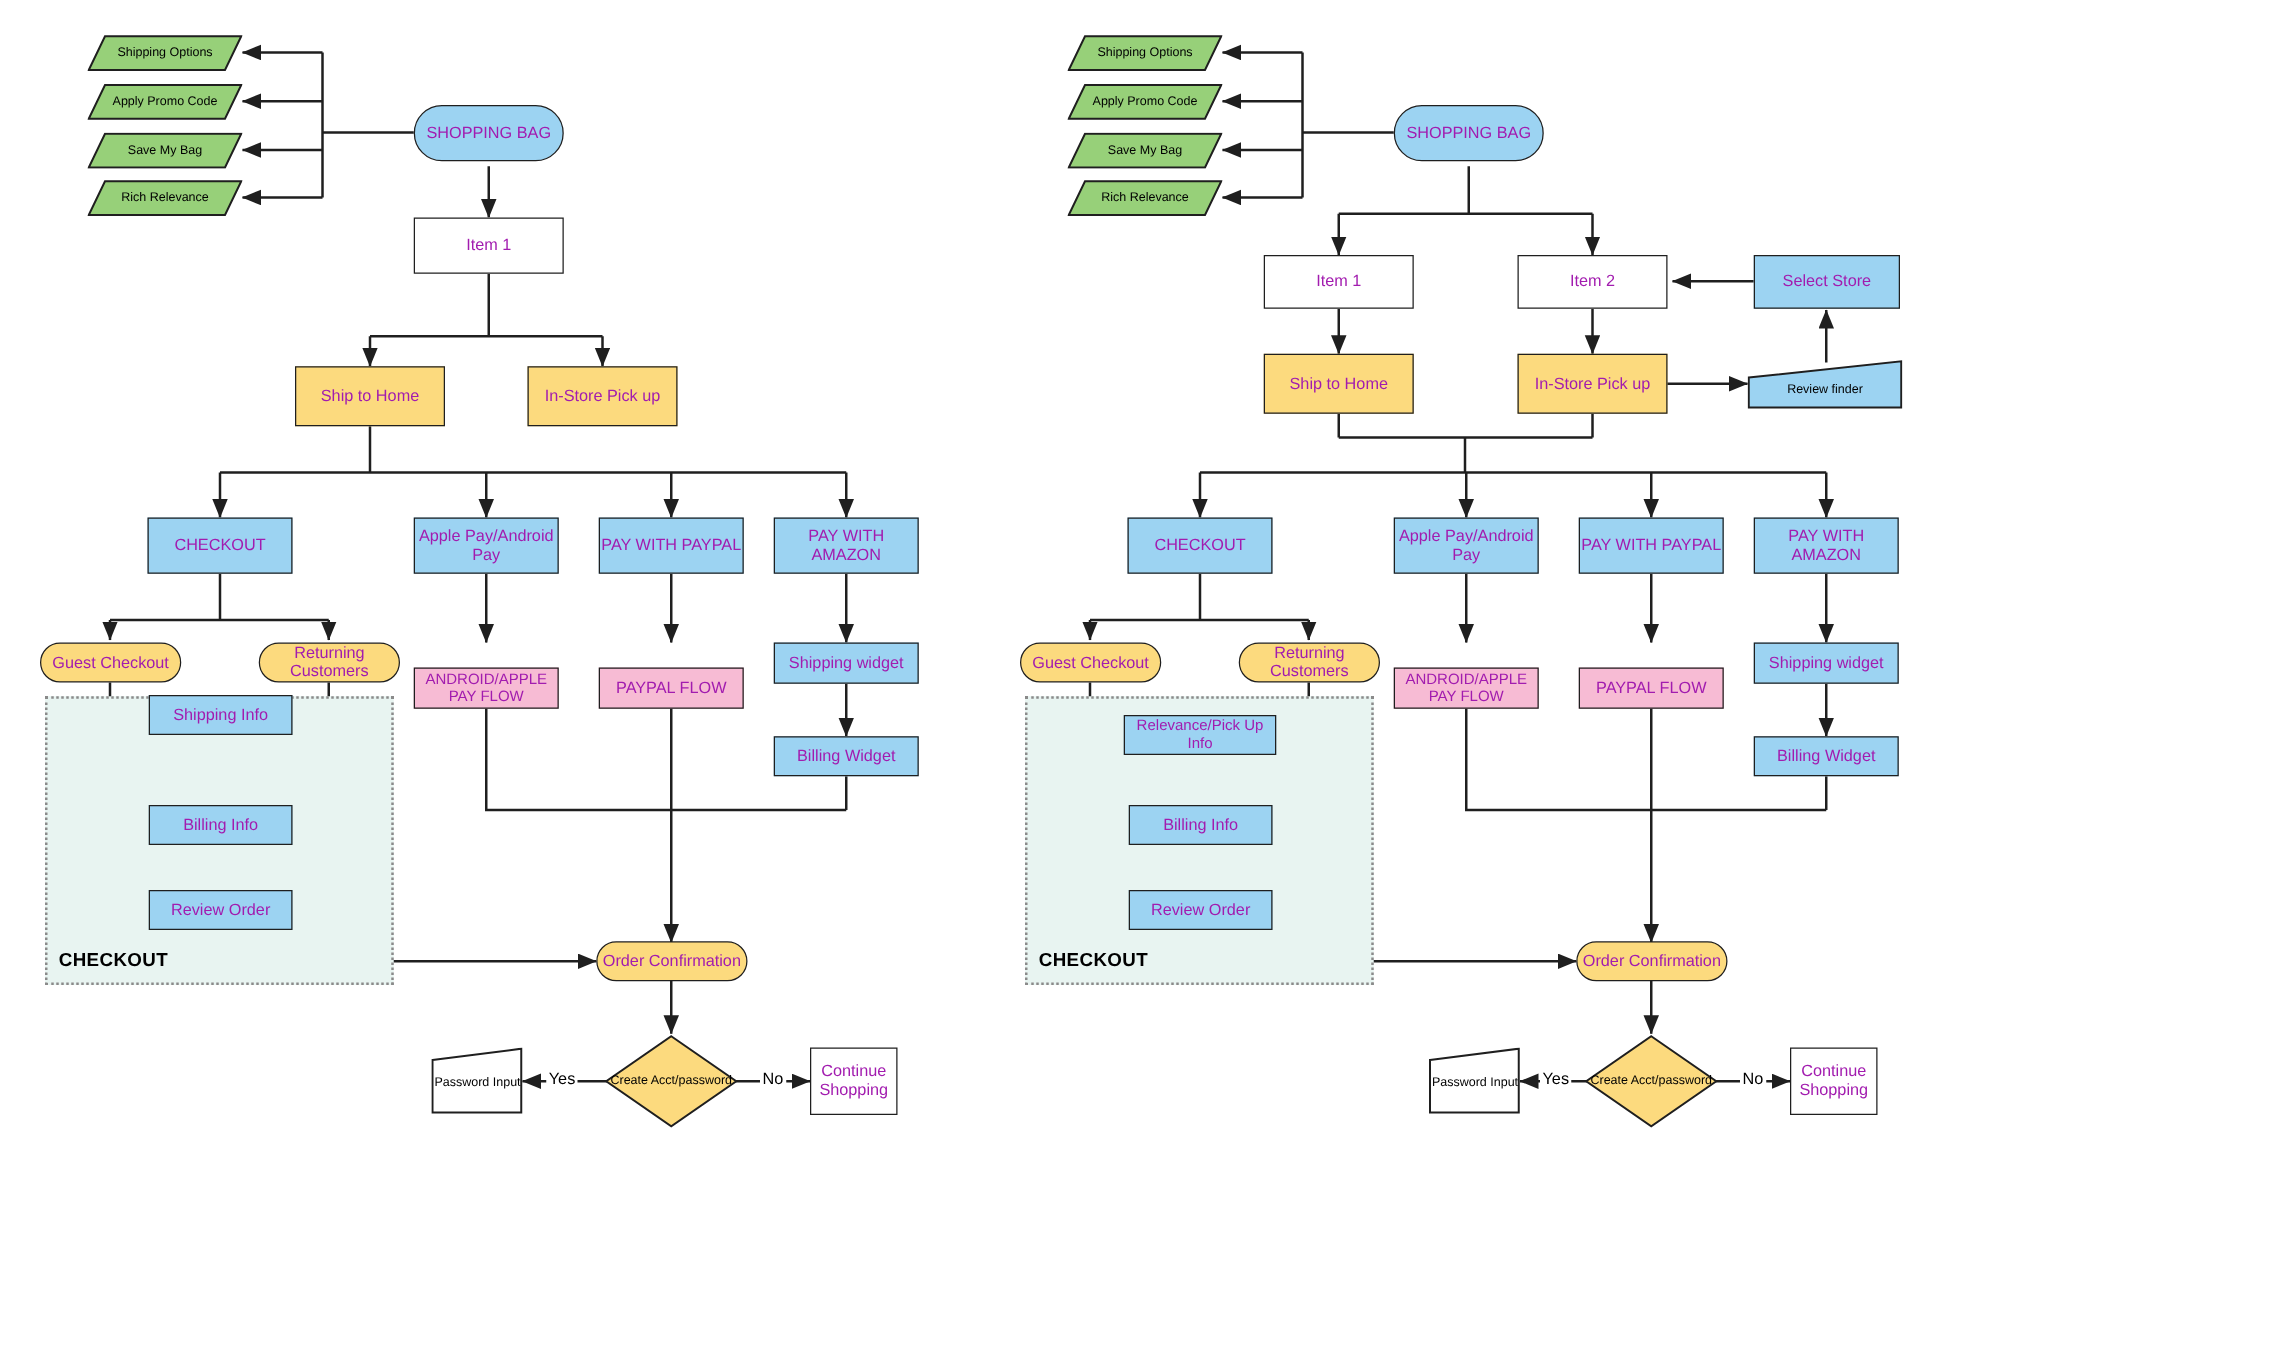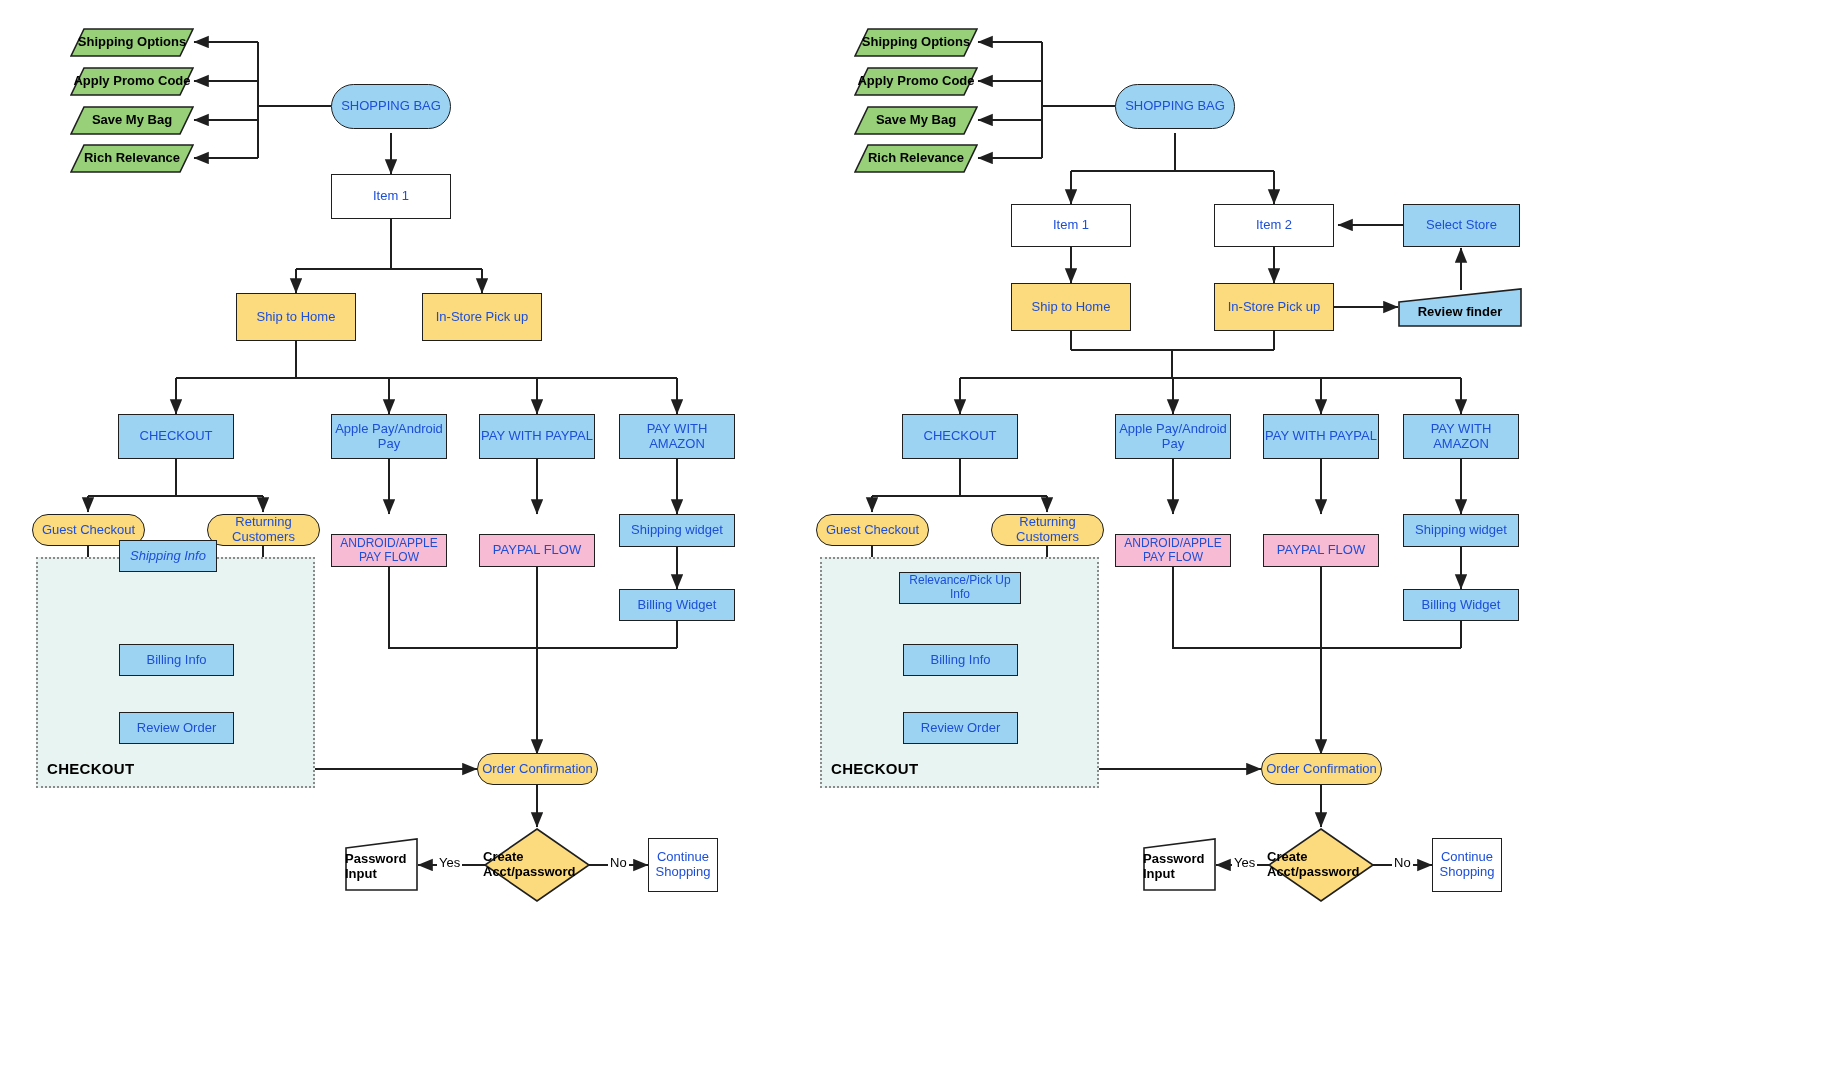--- a/index.html
+++ b/index.html
@@ -1,31 +1,31 @@
 <!DOCTYPE html>
 <html><head>
 <meta charset="utf-8">
 <style>
   html,body{margin:0;padding:0;background:#ffffff;}
   body{font-family:"Liberation Sans","DejaVu Sans",sans-serif;}
   #canvas{position:relative;width:1834px;height:1080px;background:#fff;overflow:hidden;}
   svg.edges{position:absolute;left:0;top:0;width:1834px;height:1080px;pointer-events:none;}
   .node{position:absolute;box-sizing:border-box;display:flex;align-items:center;justify-content:center;
-        text-align:center;color:#1d4ed8;font-size:13px;line-height:1.15;border:1.6px solid #1f1f1f;}
+        text-align:center;color:#a21caf;font-size:13px;line-height:1.15;border:1.6px solid #1f1f1f;}
   .n-blue{background:#9CD3F2;}
   .n-yellow{background:#FCDA7E;}
   .n-pink{background:#F7BBD4;margin-top:20px;}
   .n-white{background:#ffffff;}
   .n-stadium{border-radius:999px;}
   .grp{position:absolute;box-sizing:border-box;background:#E8F4F1;border:2px dotted #8a8a8a;}
   .grp-label{position:absolute;font-weight:bold;font-size:15px;color:#000;letter-spacing:.3px;}
   .edge-label{position:absolute;background:#fff;font-size:13px;color:#000;padding:0 2px;}
   .svgshape{position:absolute;}
   .svgtext{position:absolute;display:flex;align-items:center;justify-content:center;
-           text-align:left;font-size:13px;color:#000;pointer-events:none;line-height:1.15;font-weight:bold;}
+           text-align:right;font-size:10px;color:#000;pointer-events:none;line-height:1.15;}
 </style>
 </head>
 <body>
 
 <div id="canvas">
 
   <svg class="edges" viewBox="0 0 1834 1080">
     <defs>
       <marker id="ah" markerWidth="9" markerHeight="9" refX="7.4" refY="3.1" orient="auto" markerUnits="strokeWidth">
         <path d="M0,0 L7.6,3.1 L0,6.2 z" fill="#1f1f1f"></path>
@@ -211,21 +211,21 @@
   <div class="node n-blue" style="left:619px;top:514px;width:116px;height:33px;">
       <span>Shipping widget</span>
     </div>
   <div class="node n-blue" style="left:619px;top:589px;width:116px;height:32px;">
       <span>Billing Widget</span>
     </div>
 
   <div class="grp" style="left:36px;top:557px;width:279px;height:231px;"></div>
   <div class="grp-label" style="left:47px;top:760px;">CHECKOUT</div>
 
-  <div class="node n-blue" style="left:119px;top:540px;width:98px;height:32px;font-style:italic;">
+  <div class="node n-blue" style="left:119px;top:556px;width:115px;height:32px;">
       <span>Shipping Info</span>
     </div>
   <div class="node n-blue" style="left:119px;top:644px;width:115px;height:32px;">
       <span>Billing Info</span>
     </div>
   <div class="node n-blue" style="left:119px;top:712px;width:115px;height:32px;">
       <span>Review Order</span>
     </div>
 
   <div class="node n-yellow n-stadium" style="left:477px;top:753px;width:121px;height:32px;">

